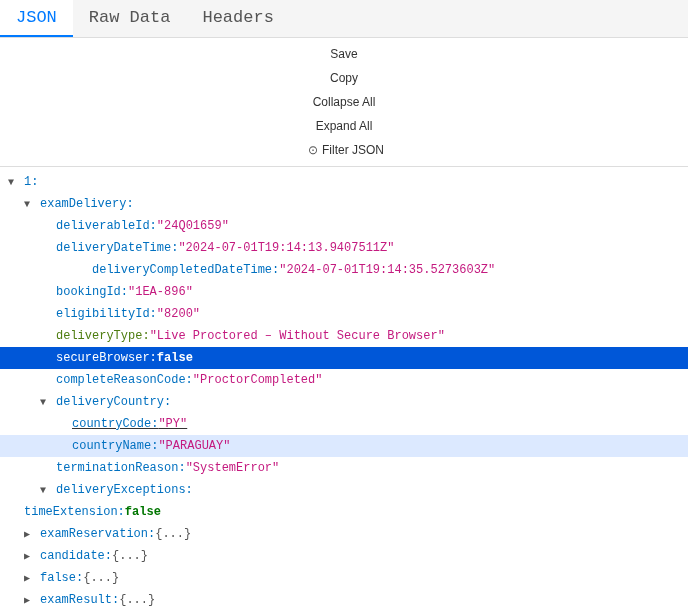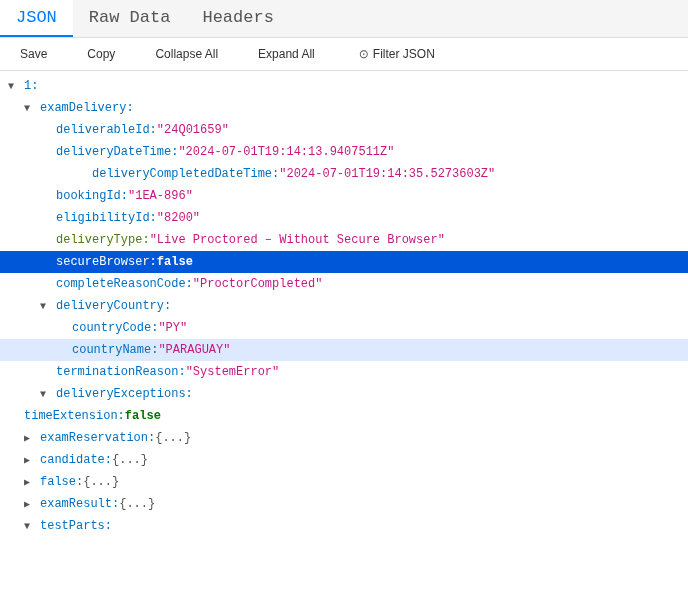--- a/index.html
+++ b/index.html
@@ -32,22 +32,23 @@
       border-bottom: 2px solid #007aff;
       background: #fff;
     }
 
     
     .toolbar {
       display: flex;
       align-items: center;
       padding: 6px 10px;
       border-bottom: 1px solid #ddd;
-      gap: 20px;
+      gap: 4px;
       background: #fff;
+      flex-direction: column;
     }
     .toolbar-btn {
       padding: 3px 10px;
       font-size: 12px;
       background: none;
       border: none;
       cursor: pointer;
       color: #333;
       border-radius: 4px;
     }
@@ -145,21 +146,21 @@
     </div>
     <div class="row" style="padding-left: 40px;">
       <span style="display: inline-block; width: 14px; margin-right: 2px;"></span>
       <span style="color: rgb(0, 112, 192);">completeReasonCode: </span>
       <span style="color: rgb(196, 26, 127);">"ProctorCompleted"</span>
     </div>
     <div class="row" style="padding-left: 40px;">
       <span style="display: inline-block; width: 14px; color: rgb(85, 85, 85); font-size: 10px; margin-right: 2px; cursor: pointer;">▼</span>
       <span style="color: rgb(0, 112, 192);">deliveryCountry: </span>
     </div>
-    <div class="row" style="padding-left: 56px;">
+    <div class="row" style="padding-left: 56px; text-decoration: underline;">
       <span style="display: inline-block; width: 14px; margin-right: 2px;"></span>
       <span style="color: rgb(0, 112, 192);">countryCode: </span>
       <span style="color: rgb(196, 26, 127);">"PY"</span>
     </div>
     <div class="row" style="padding-left: 56px; background: rgb(220, 233, 255); text-align: center;">
       <span style="display: inline-block; width: 14px; margin-right: 2px;"></span>
       <span style="color: rgb(0, 112, 192);">countryName: </span>
       <span style="color: rgb(196, 26, 127);">"PARAGUAY"</span>
     </div>
     <div class="row" style="padding-left: 40px;">

